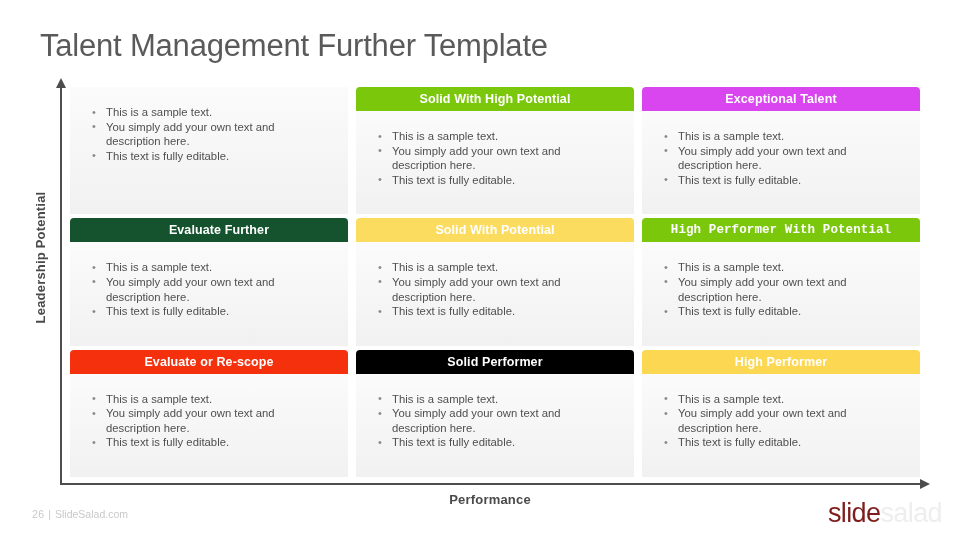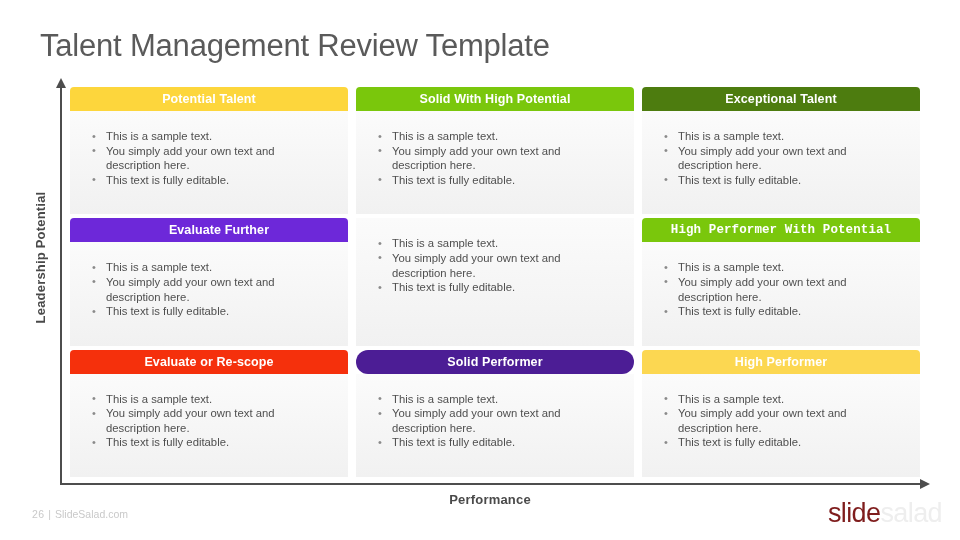--- a/index.html
+++ b/index.html
@@ -179,72 +179,72 @@
     white-space: nowrap;
   }
   #brand-slide { color: #7f1d1d; }
   #brand-salad { color: #eeeeee; }
 </style>
 </head>
 <body>
 
 <div id="slide">
 
-  <div id="page-title">Talent Management Review Template</div>
+  <div id="page-title">Talent Management Further Template</div>
 
   <div class="axis-line" id="y-axis-line"></div>
   <div id="y-axis-arrow"></div>
   <div class="axis-line" id="x-axis-line"></div>
   <div id="x-axis-arrow"></div>
 
   <div id="y-axis-label">Leadership Potential</div>
   <div id="x-axis-label">Performance</div>
 
   <div id="matrix">
       <div class="cell">
-        <div class="cell-header" style="background: rgb(253, 214, 60);">Potential Talent</div>
         <div class="cell-body">
           <ul class="bullets">
             <li>This is a sample text.</li>
             <li>You simply add your own text and description here.</li>
             <li>This text is fully editable.</li>
           </ul>
         </div>
       </div>
       <div class="cell">
         <div class="cell-header" style="background: rgb(122, 199, 12);">Solid With High Potential</div>
         <div class="cell-body">
           <ul class="bullets">
             <li>This is a sample text.</li>
             <li>You simply add your own text and description here.</li>
             <li>This text is fully editable.</li>
           </ul>
         </div>
       </div>
       <div class="cell">
-        <div class="cell-header" style="background: #4d7c0f;">Exceptional Talent</div>
-        <div class="cell-body">
-          <ul class="bullets">
-            <li>This is a sample text.</li>
-            <li>You simply add your own text and description here.</li>
-            <li>This text is fully editable.</li>
-          </ul>
-        </div>
-      </div>
-      <div class="cell">
-        <div class="cell-header" style="background: #6d28d9; padding-left: 20px;">Evaluate Further</div>
-        <div class="cell-body">
-          <ul class="bullets">
-            <li>This is a sample text.</li>
-            <li>You simply add your own text and description here.</li>
-            <li>This text is fully editable.</li>
-          </ul>
-        </div>
-      </div>
-      <div class="cell">
+        <div class="cell-header" style="background: #d946ef;">Exceptional Talent</div>
+        <div class="cell-body">
+          <ul class="bullets">
+            <li>This is a sample text.</li>
+            <li>You simply add your own text and description here.</li>
+            <li>This text is fully editable.</li>
+          </ul>
+        </div>
+      </div>
+      <div class="cell">
+        <div class="cell-header" style="background: #14532d; padding-left: 20px;">Evaluate Further</div>
+        <div class="cell-body">
+          <ul class="bullets">
+            <li>This is a sample text.</li>
+            <li>You simply add your own text and description here.</li>
+            <li>This text is fully editable.</li>
+          </ul>
+        </div>
+      </div>
+      <div class="cell">
+        <div class="cell-header" style="background: rgb(252, 220, 94);">Solid With Potential</div>
         <div class="cell-body">
           <ul class="bullets">
             <li>This is a sample text.</li>
             <li>You simply add your own text and description here.</li>
             <li>This text is fully editable.</li>
           </ul>
         </div>
       </div>
       <div class="cell">
         <div class="cell-header" style="background: rgb(122, 199, 12); font-family: Liberation Mono, monospace;">High Performer With Potential</div>
@@ -260,21 +260,21 @@
         <div class="cell-header" style="background: rgb(245, 48, 12);">Evaluate or Re-scope</div>
         <div class="cell-body">
           <ul class="bullets">
             <li>This is a sample text.</li>
             <li>You simply add your own text and description here.</li>
             <li>This text is fully editable.</li>
           </ul>
         </div>
       </div>
       <div class="cell">
-        <div class="cell-header" style="background: #4c1d95; border-radius: 12px;">Solid Performer</div>
+        <div class="cell-header" style="background: #000000;">Solid Performer</div>
         <div class="cell-body">
           <ul class="bullets">
             <li>This is a sample text.</li>
             <li>You simply add your own text and description here.</li>
             <li>This text is fully editable.</li>
           </ul>
         </div>
       </div>
       <div class="cell">
         <div class="cell-header" style="background: rgb(252, 215, 81);">High Performer</div>

